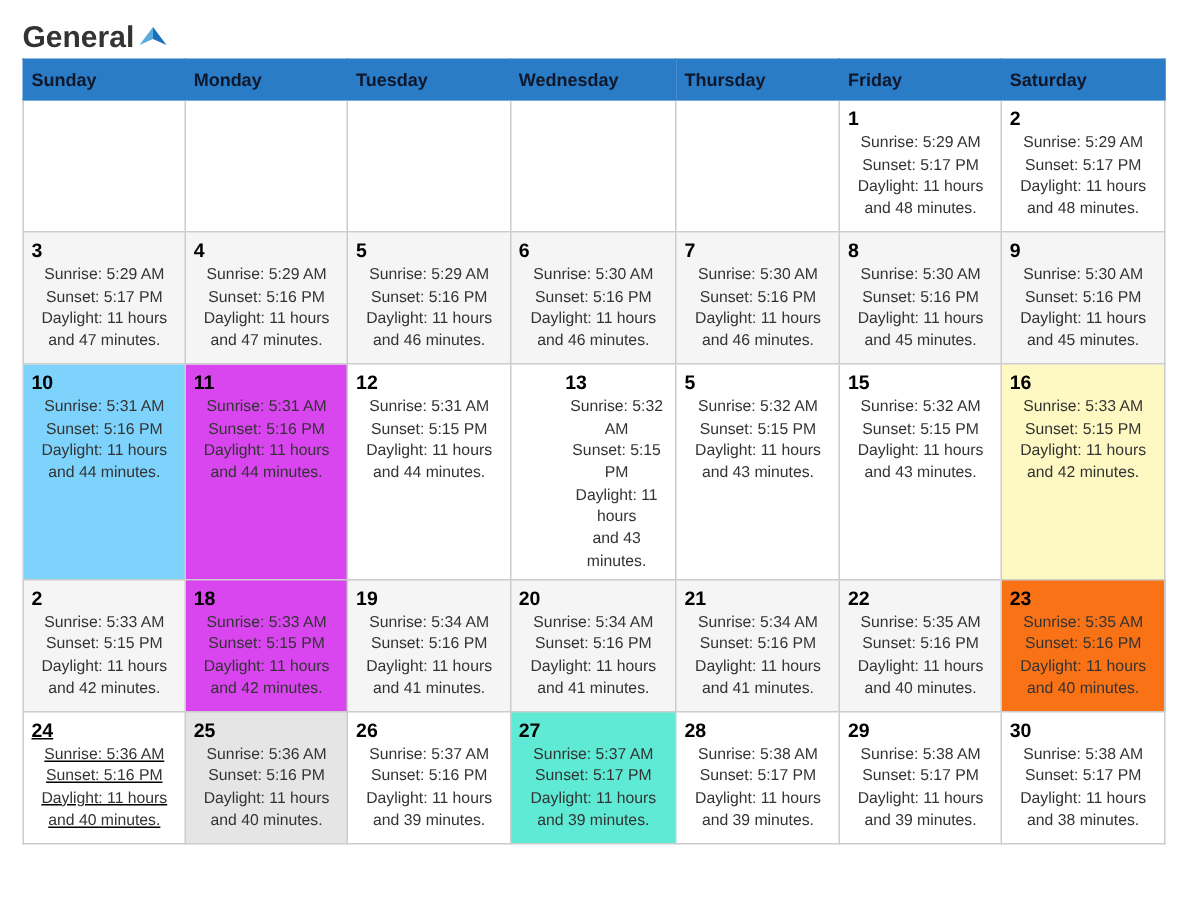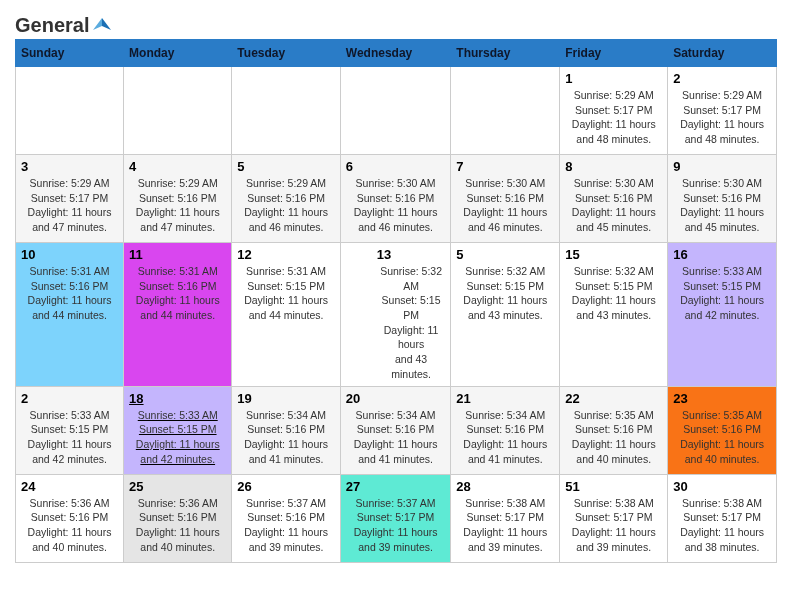--- a/index.html
+++ b/index.html
@@ -227,37 +227,37 @@
 Daylight: 11 hours
 and 43 minutes.</div>
         </td>
         <td style="background-color: rgb(255, 255, 255);">
           <span class="day-num">15</span>
           <div class="day-info" style="white-space: pre-line;">Sunrise: 5:32 AM
 Sunset: 5:15 PM
 Daylight: 11 hours
 and 43 minutes.</div>
         </td>
-        <td style="background-color: #c4b5fd;">
+        <td style="background-color: #fef9c3;">
           <span class="day-num">16</span>
           <div class="day-info" style="white-space: pre-line;">Sunrise: 5:33 AM
 Sunset: 5:15 PM
 Daylight: 11 hours
 and 42 minutes.</div>
         </td>
       </tr>
       <tr class="week-row">
         <td style="background-color: rgb(245, 245, 245);">
           <span class="day-num">2</span>
           <div class="day-info" style="white-space: pre-line;">Sunrise: 5:33 AM
 Sunset: 5:15 PM
 Daylight: 11 hours
 and 42 minutes.</div>
         </td>
-        <td style="background-color: #c4b5fd; text-decoration: underline;">
+        <td style="background-color: #d946ef;">
           <span class="day-num">18</span>
           <div class="day-info" style="white-space: pre-line;">Sunrise: 5:33 AM
 Sunset: 5:15 PM
 Daylight: 11 hours
 and 42 minutes.</div>
         </td>
         <td style="background-color: rgb(245, 245, 245);">
           <span class="day-num">19</span>
           <div class="day-info" style="white-space: pre-line;">Sunrise: 5:34 AM
 Sunset: 5:16 PM
@@ -287,21 +287,21 @@
         </td>
         <td style="background-color: #f97316;">
           <span class="day-num">23</span>
           <div class="day-info" style="white-space: pre-line;">Sunrise: 5:35 AM
 Sunset: 5:16 PM
 Daylight: 11 hours
 and 40 minutes.</div>
         </td>
       </tr>
       <tr class="week-row">
-        <td style="background-color: rgb(255, 255, 255);">
+        <td style="background-color: rgb(255, 255, 255); text-decoration: underline;">
           <span class="day-num">24</span>
           <div class="day-info" style="white-space: pre-line;">Sunrise: 5:36 AM
 Sunset: 5:16 PM
 Daylight: 11 hours
 and 40 minutes.</div>
         </td>
         <td style="background-color: #e5e5e5;">
           <span class="day-num">25</span>
           <div class="day-info" style="white-space: pre-line;">Sunrise: 5:36 AM
 Sunset: 5:16 PM
@@ -323,21 +323,21 @@
 and 39 minutes.</div>
         </td>
         <td style="background-color: rgb(255, 255, 255);">
           <span class="day-num">28</span>
           <div class="day-info" style="white-space: pre-line;">Sunrise: 5:38 AM
 Sunset: 5:17 PM
 Daylight: 11 hours
 and 39 minutes.</div>
         </td>
         <td style="background-color: rgb(255, 255, 255);">
-          <span class="day-num">51</span>
+          <span class="day-num">29</span>
           <div class="day-info" style="white-space: pre-line;">Sunrise: 5:38 AM
 Sunset: 5:17 PM
 Daylight: 11 hours
 and 39 minutes.</div>
         </td>
         <td style="background-color: rgb(255, 255, 255);">
           <span class="day-num">30</span>
           <div class="day-info" style="white-space: pre-line;">Sunrise: 5:38 AM
 Sunset: 5:17 PM
 Daylight: 11 hours

